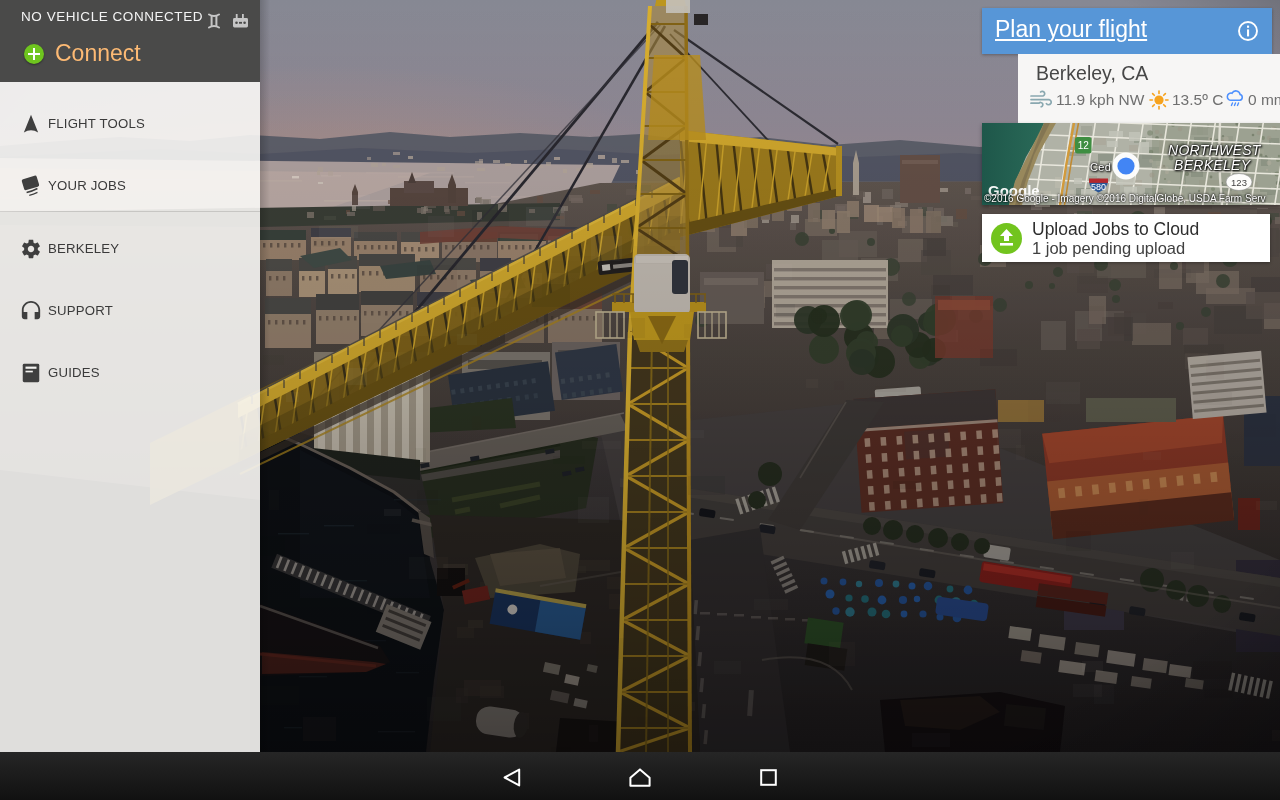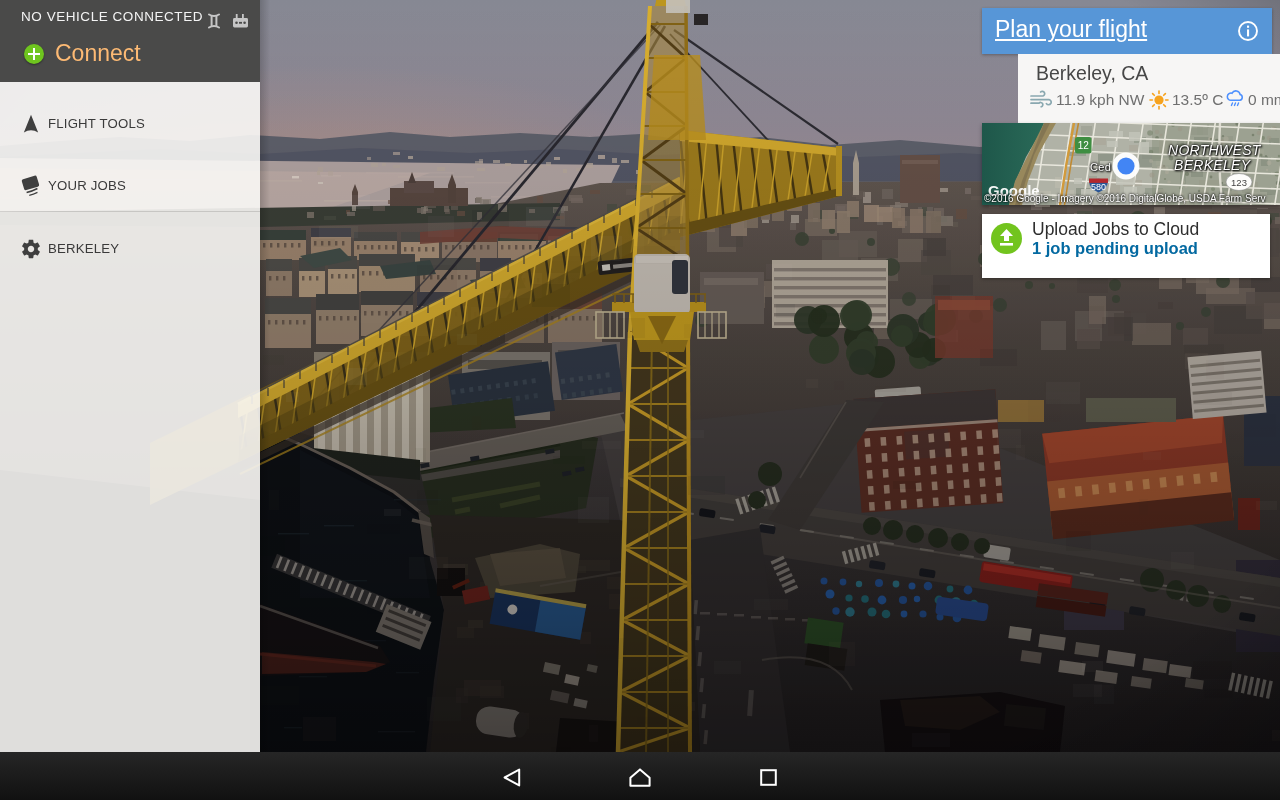--- a/index.html
+++ b/index.html
@@ -19,24 +19,24 @@
 .mi span { position:absolute; left:48px; top:50%; transform:translateY(-52%); font-size:13.2px; color:#3a3a3a; letter-spacing:0.2px; }
 #divider { position:absolute; left:0; top:211px; width:260px; height:1px; background:rgba(0,0,0,0.13); }
 #navbar { position:absolute; left:0; top:752px; width:1280px; height:48px; background:linear-gradient(#262626,#111); }
 #card { position:absolute; left:982px; top:8px; width:290px; }
 #cardhead { position:absolute; left:0; top:0; width:290px; height:46px; background:#5796d7; box-shadow:0 1px 3px rgba(0,0,0,0.3); }
 #cardhead span { position:absolute; left:13px; top:8px; font-size:23px; color:#ffffff;text-decoration:underline; }
 #whitesec { position:absolute; left:0; top:46px; width:290px; height:69px; background:#f7f6f5;margin-left:36px; }
 #berkeley { position:absolute; left:18px; top:8px; font-size:19.5px; color:#474747; }
 .wx { position:absolute; top:37px; font-size:15.5px; color:#6f6f6f; }
 #mapbox { position:absolute; left:0; top:115px; width:298px; height:82px; overflow:hidden; box-shadow:0 2px 4px rgba(0,0,0,0.35); }
-#uploadbar { position:absolute; left:0; top:206px; width:288px; height:64px; background:#ffffff; box-shadow:0 1px 3px rgba(0,0,0,0.35); }
+#uploadbar { position:absolute; left:0; top:206px; width:288px; height:48px; background:#ffffff; box-shadow:0 1px 3px rgba(0,0,0,0.35); }
 #upc { position:absolute; left:9px; top:9px; width:31px; height:31px; border-radius:50%; background:#72c41e; }
 #upt1 { position:absolute; left:50px; top:5px; font-size:17.5px; color:#2e2e2e; }
-#upt2 { position:absolute; left:50px; top:25px; font-size:16.5px; color:#0369a1;font-weight:bold; }
+#upt2 { position:absolute; left:50px; top:25px; font-size:16.5px; color:#404040; }
 .maplabel { position:absolute; color:#fff; font-style:italic; font-weight:normal; font-size:14px; text-shadow:0 0 2px #000, 0 0 3px #000, 1px 1px 2px #000; letter-spacing:0.3px; }
 #copyright { position:absolute; left:2px; top:70px; width:300px; font-size:10px; color:#fff; text-shadow:0 0 2px #000,0 0 3px #000; white-space:nowrap; }
 </style></head>
 <body>
 <div id="stage">
 <svg id="photo" width="1280" height="800" viewBox="0 0 1280 800" preserveAspectRatio="none" xmlns="http://www.w3.org/2000/svg">
 <defs>
 <linearGradient id="sky" x1="0" y1="0" x2="0" y2="1">
  <stop offset="0" stop-color="#90939d"></stop>
  <stop offset="0.5" stop-color="#9b95a0"></stop>
@@ -1276,20 +1276,36 @@
       </svg>
       <span>FLIGHT TOOLS</span>
     </div>
 <div id="divider"></div>
 <div class="mi" style="top:229px">
       <svg width="22" height="22" viewBox="0 0 24 24">
         <path fill="#3f3f3f" d="M19.4,13 c0.04,-0.33 0.06,-0.66 0.06,-1 s-0.02,-0.67 -0.06,-1 l2.1,-1.65 c0.19,-0.15 0.24,-0.42 0.12,-0.64 l-2,-3.46 c-0.12,-0.22 -0.39,-0.3 -0.61,-0.22 l-2.49,1 c-0.52,-0.4 -1.08,-0.73 -1.69,-0.98 l-0.38,-2.65 C14.46,2.18 14.25,2 14,2 h-4 c-0.25,0 -0.46,0.18 -0.49,0.42 L9.13,5.07 C8.52,5.32 7.96,5.66 7.44,6.05 l-2.49,-1 c-0.23,-0.09 -0.49,0 -0.61,0.22 l-2,3.46 C2.21,8.95 2.27,9.22 2.46,9.37 L4.57,11 C4.53,11.33 4.5,11.67 4.5,12 s0.03,0.67 0.07,1 l-2.11,1.65 c-0.19,0.15 -0.24,0.42 -0.12,0.64 l2,3.46 c0.12,0.22 0.39,0.3 0.61,0.22 l2.49,-1 c0.52,0.4 1.08,0.73 1.69,0.98 l0.38,2.65 c0.03,0.24 0.24,0.42 0.49,0.42 h4 c0.25,0 0.46,-0.18 0.49,-0.42 l0.38,-2.65 c0.61,-0.25 1.17,-0.59 1.69,-0.98 l2.49,1 c0.23,0.09 0.49,0 0.61,-0.22 l2,-3.46 c0.12,-0.22 0.07,-0.49 -0.12,-0.64 L19.4,13 z M12,15.5 c-1.93,0 -3.5,-1.57 -3.5,-3.5 s1.57,-3.5 3.5,-3.5 3.5,1.57 3.5,3.5 -1.57,3.5 -3.5,3.5 z"></path>
       </svg>
       <span>BERKELEY</span>
     </div>
+<div class="mi" style="top:291px">
+      <svg width="22" height="22" viewBox="0 0 24 24">
+        <path fill="#3f3f3f" d="M12,1 C6.48,1 2,5.48 2,11 v7 c0,1.66 1.34,3 3,3 h3 v-8 H4 v-2 c0,-4.42 3.58,-8 8,-8 s8,3.58 8,8 v2 h-4 v8 h3 c1.66,0 3,-1.34 3,-3 v-7 C22,5.48 17.52,1 12,1 z"></path>
+      </svg>
+      <span>SUPPORT</span>
+    </div>
+<div class="mi" style="top:353px">
+      <svg width="22" height="22" viewBox="0 0 24 24">
+        <g fill="#3f3f3f">
+          <rect x="3" y="2" width="18" height="20" rx="1.5"></rect>
+          <rect x="6" y="5" width="12" height="2.4" fill="#f4f3f1"></rect>
+          <rect x="6" y="9.5" width="8" height="1.8" fill="#f4f3f1"></rect>
+        </g>
+      </svg>
+      <span>GUIDES</span>
+    </div>
 
 <div id="card">
   <div id="cardhead">
         <span>Plan your flight</span>
     <svg style="position:absolute;right:13px;top:12px" width="22" height="22" viewBox="0 0 22 22">
           <circle cx="11" cy="11" r="9" fill="none" stroke="#fff" stroke-width="1.9"></circle>
           <rect x="10" y="9.4" width="2.1" height="7" fill="#fff"></rect>
           <rect x="10" y="5.6" width="2.1" height="2.2" fill="#fff"></rect>
         </svg>
   </div>

